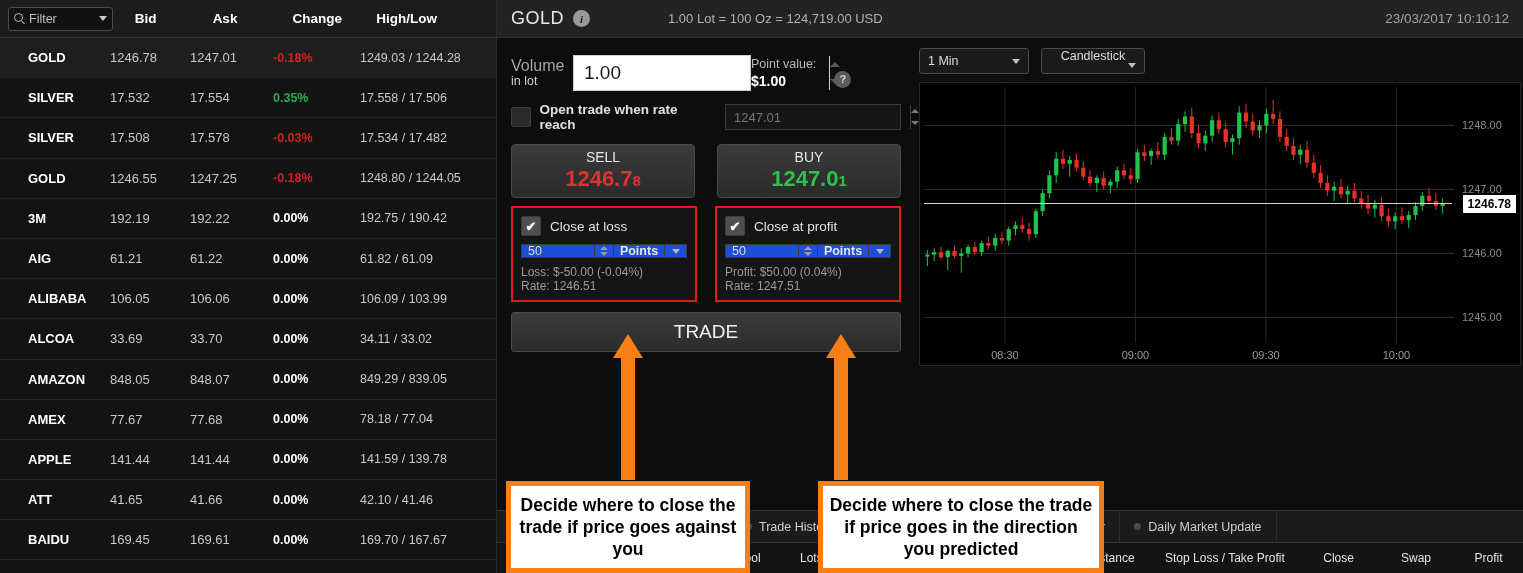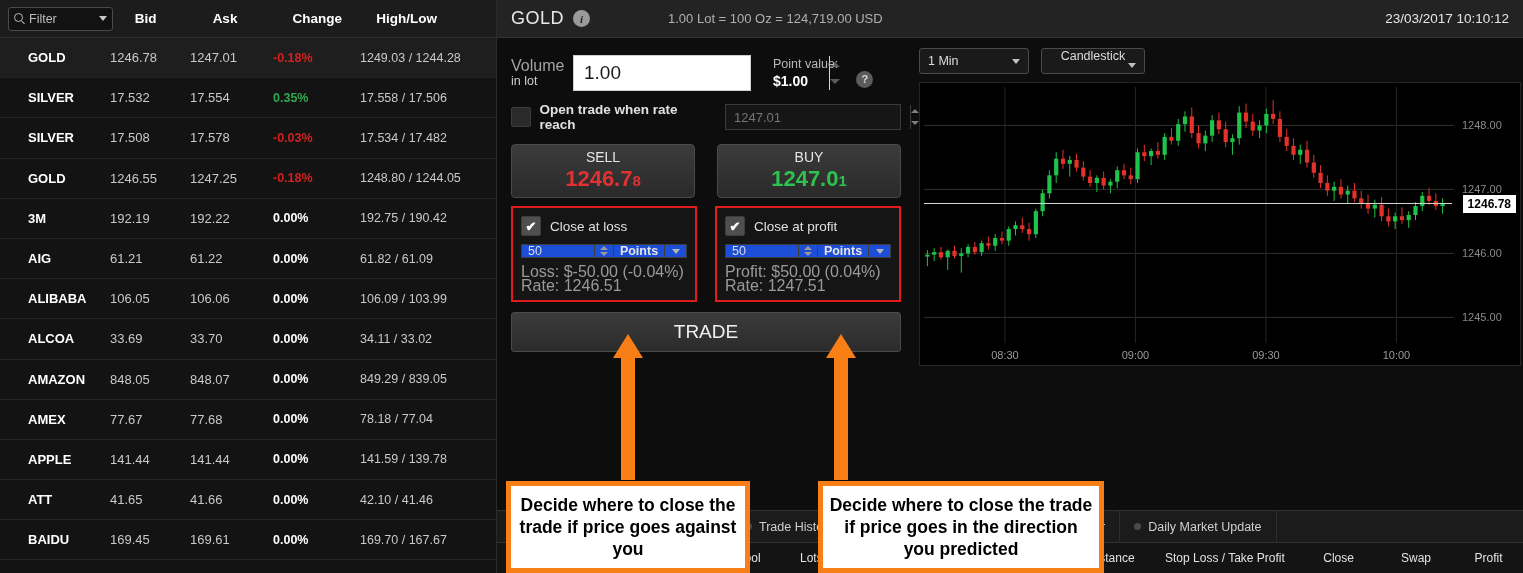--- a/index.html
+++ b/index.html
@@ -45,38 +45,38 @@
   .right { width: 1026px; height: 573px; display: flex; flex-direction: column; background:#0d0d0d; }
 
   .topbar { height: 38px; background:#232323; border-bottom:1px solid #323232; display:flex; align-items:center; padding: 0 14px; }
   .gold-title { color:#e8e8e8; font-size:18px; letter-spacing:0.5px; }
   .info-i {
     width:17px; height:17px; border-radius:50%; background:#9a9a9a; color:#232323;
     font-size:11px; font-weight:bold; font-style:italic; display:flex; align-items:center; justify-content:center;
     margin-left:9px; font-family:"Liberation Serif", serif;
   }
   .lotinfo { color:#b0b0b0; font-size:13px; margin-left: 78px; }
-  .clock { margin-left:auto; color:#e5e5e5; font-size:13.5px; }
+  .clock { margin-left:auto; color:#a3a3a3; font-size:13.5px; }
 
   .midsection { flex:1; display:flex; }
 
   
   .ticket { width: 420px; position: relative; padding: 12px 12px 0 14px; }
   .vol-row { display:flex; align-items:center; height: 46px; }
   .vol-label { width: 62px; }
   .vol-label .l1 { color:#a3a3a3; font-size:16px; line-height:17px; }
   .vol-label .l2 { color:#cfcfcf; font-size:12.5px; line-height:15px; }
   .vol-input-wrap { width: 178px; height: 36px; background:#ffffff; border:1px solid #cfcfcf; display:flex; align-items:center; }
   .vol-input { flex:1; border:none; outline:none; font-size:19px; color:#1a1a1a; padding-left:10px; background:transparent; font-family:"Liberation Sans", sans-serif; }
   .spin { width: 34px; height: 100%; border-left:1px solid #d4d4d4; display:flex; flex-direction:column; }
   .spin div { flex:1; display:flex; align-items:center; justify-content:center; }
   .sp-up, .sp-dn { width:0;height:0;border-left:5px solid transparent;border-right:5px solid transparent; }
   .sp-up { border-bottom:5.5px solid #5b5b5b; }
   .sp-dn { border-top:5.5px solid #5b5b5b; }
-  .pv { margin-left: 22px; }
+  .pv { }
   .pv .l1 { color:#b9b9b9; font-size:12.5px; line-height:16px; }
   .pv .l2 { color:#ffffff; font-size:14px; font-weight:bold; line-height:18px; }
   .qmark { width:17px;height:17px;border-radius:50%;background:#5b5b5b;color:#d8d8d8;font-size:11px;font-weight:bold;
            display:flex;align-items:center;justify-content:center;margin-left:18px;margin-top:12px;}
 
   .rate-row { display:flex; align-items:center; height: 38px; margin-top: 2px; }
   .cbx { width:20px;height:20px;background:#2a2a2a;border:1px solid #3d3d3d;border-radius:2px;display:flex;align-items:center;justify-content:center;}
   .cbx.on { background:#4f4f4f; }
   .cbx .tick { color:#ffffff; font-size:13px; font-weight:bold; line-height:1; }
   .rate-lbl { color:#e0e0e0; font-size:13.5px; font-weight:bold; margin-left:9px; }
@@ -101,21 +101,21 @@
   .cl-top { display:flex; align-items:center; gap:9px; }
   .cl-top .lbl { color:#e0e0e0; font-size:13.5px; }
   .cl-inp { margin-top:8px; height:14px; display:flex; background:#1d4ed8; border:1px solid #3c3c3c; }
   .cl-inp input { width:72px; background:transparent;border:none;outline:none;color:#dcdcdc;font-size:12.5px;padding-left:6px;font-family:"Liberation Sans", sans-serif;}
   .cl-spin { width:20px;border-left:1px solid #3c3c3c;border-right:1px solid #3c3c3c;display:flex;flex-direction:column;justify-content:center;align-items:center;gap:2px;}
   .cs-up{width:0;height:0;border-left:4px solid transparent;border-right:4px solid transparent;border-bottom:4.5px solid #9a9a9a;}
   .cs-dn{width:0;height:0;border-left:4px solid transparent;border-right:4px solid transparent;border-top:4.5px solid #9a9a9a;}
   .cl-unit { flex:1; display:flex; align-items:center; justify-content:center; color:#e4e4e4; font-size:12.5px; font-weight:bold; }
   .cl-drop { width:22px; border-left:1px solid #3c3c3c; display:flex; align-items:center; justify-content:center; }
   .cl-drop .dc { width:0;height:0;border-left:4px solid transparent;border-right:4px solid transparent;border-top:5px solid #b6b6b6; }
-  .cl-note { margin-top:7px; color:#9a9a9a; font-size:16px; line-height:14px; }
+  .cl-note { margin-top:7px; color:#9a9a9a; font-size:12px; line-height:14px; }
 
   .trade-btn { margin-top:10px; width:390px; height:40px; border-radius:3px; background:linear-gradient(#3c3c3c,#2b2b2b);
                border:1px solid #4a4a4a; display:flex; align-items:center; justify-content:center; color:#f0f0f0; font-size:19px; cursor:pointer;}
 
   
   .chartwrap { flex:1; padding: 10px 8px 0 6px; }
   .chart-ctrl { display:flex; gap:12px; margin-bottom:8px; }
   .sel-box { height:26px; border:1px solid #4a4a4a; border-radius:3px; background:#1a1a1a; display:flex; align-items:center;
              padding:0 8px; color:#dcdcdc; font-size:12.5px; cursor:pointer; }
   .sel-box.w1 { width:110px; }

